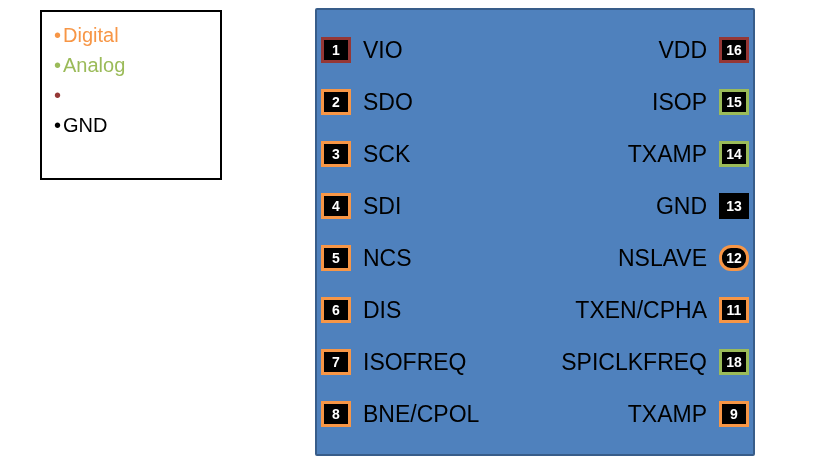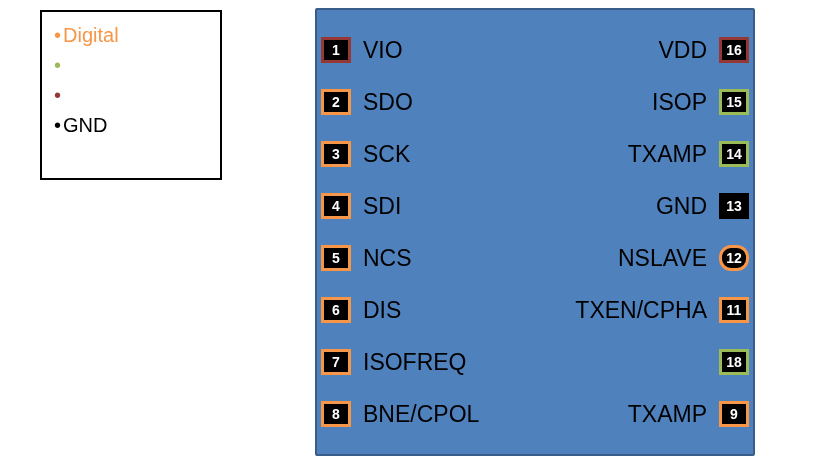--- a/index.html
+++ b/index.html
@@ -96,20 +96,21 @@
 
 <div class="canvas">
 
   <div class="legend">
     <div class="legend-item" style="color: rgb(247, 150, 70);">
       <span class="legend-bullet">•</span>
       <span>Digital</span>
     </div>
     <div class="legend-item" style="color: rgb(155, 187, 89);">
       <span class="legend-bullet">•</span>
+      <span>Analog</span>
     </div>
     <div class="legend-item" style="color: rgb(149, 55, 53);">
       <span class="legend-bullet">•</span>
     </div>
     <div class="legend-item" style="color: rgb(0, 0, 0);">
       <span class="legend-bullet">•</span>
       <span>GND</span>
     </div>
   </div>
 
@@ -206,20 +207,21 @@
     </div>
 
     <div class="chip-row">
       <div class="pin left">
         <span class="badge" style="border-color: rgb(247, 150, 70);">
             <span class="num">7</span>
           </span>
         <span class="pin-label">ISOFREQ</span>
       </div>
       <div class="pin right">
+        <span class="pin-label">SPICLKFREQ</span>
         <span class="badge" style="border-color: rgb(155, 187, 89);">
             <span class="num">18</span>
           </span>
       </div>
     </div>
 
     <div class="chip-row">
       <div class="pin left">
         <span class="badge" style="border-color: rgb(247, 150, 70);">
             <span class="num">8</span>

